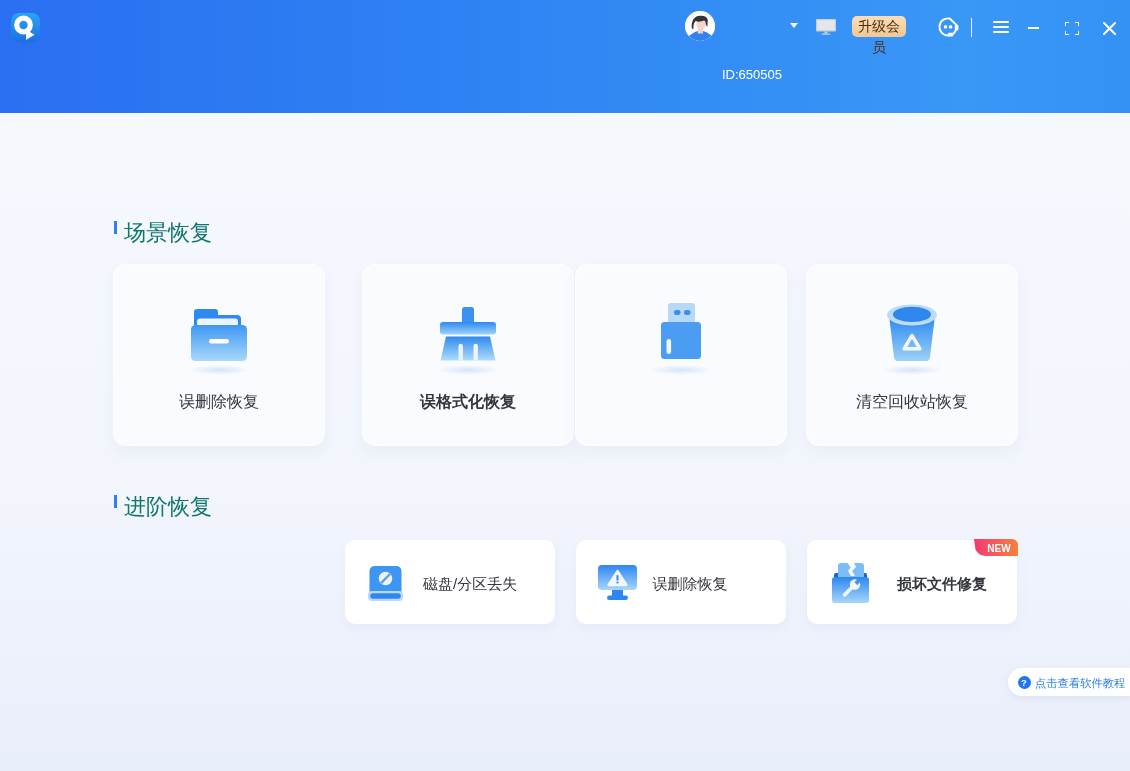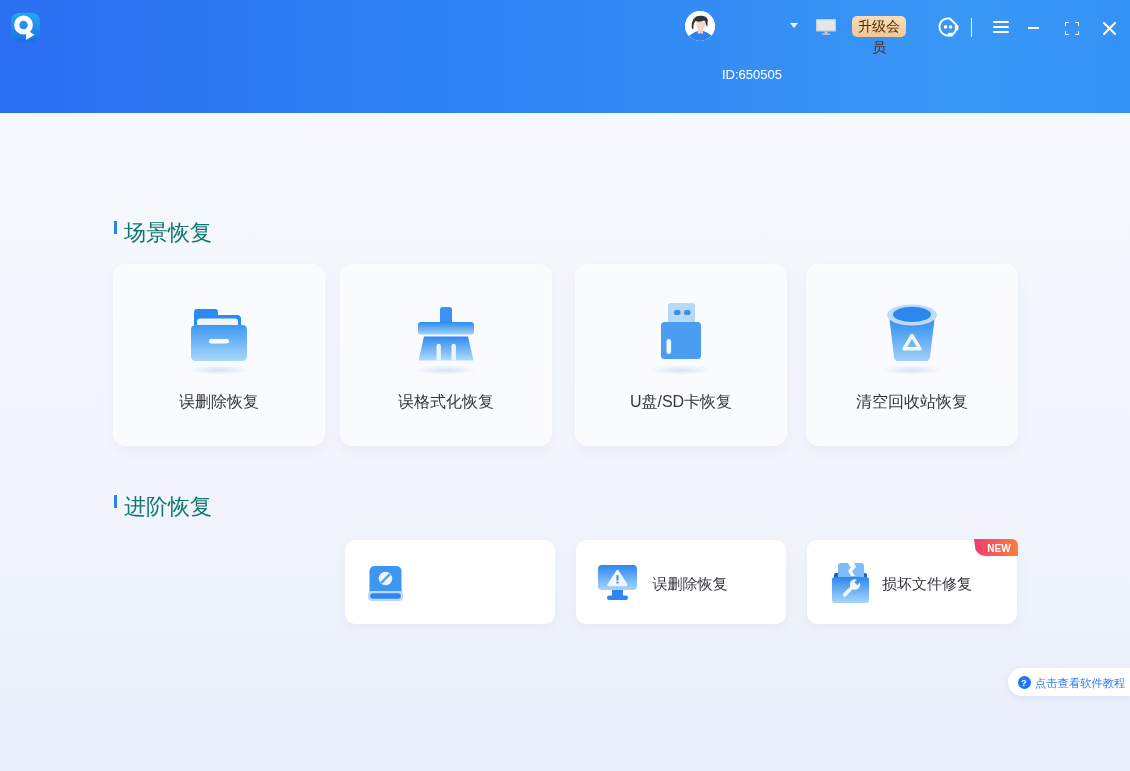--- a/index.html
+++ b/index.html
@@ -135,21 +135,21 @@
         <path d="M24 10 h23 a4 4 0 0 1 4 4 v8 h-27 z" fill="#2e8af0"></path>
         <rect x="7" y="13.5" width="41" height="8.5" rx="3" fill="#eef4fb"></rect>
         <rect x="1" y="20" width="56" height="36" rx="4.5" fill="url(#g1)"></rect>
         <rect x="19" y="34" width="20" height="4.6" rx="2.3" fill="#ffffff"></rect>
       </svg>
     </div>
     <div class="iconshadow"></div>
     <div class="label">误删除恢复</div>
   </div>
 
-  <div class="card" style="left:341px; top:265px;">
+  <div class="card" style="left:363px; top:265px;font-weight:bold;">
     <div class="iconbox" style="top:40px;">
       <svg width="56" height="56" viewBox="0 0 56 56">
         <defs>
           <linearGradient id="g2" x1="0" y1="0" x2="0" y2="1">
             <stop offset="0" stop-color="#2e8af0"></stop>
               <stop offset="1" stop-color="#9fd2f9"></stop>
           </linearGradient>
           <linearGradient id="g2b" x1="0" y1="0" x2="0" y2="1">
             <stop offset="0" stop-color="#2e8af0"></stop>
               <stop offset="1" stop-color="#aedcfb"></stop>
@@ -170,21 +170,20 @@
     <div class="iconbox" style="top:38px;">
       <svg width="40" height="58" viewBox="0 0 40 58">
         <rect x="7" y="0" width="27" height="22" rx="3" fill="#b6d9f8"></rect>
         <rect x="13" y="7" width="6.5" height="5" rx="2" fill="#3c8fe8"></rect>
         <rect x="23" y="7" width="6.5" height="5" rx="2" fill="#3c8fe8"></rect>
         <rect x="0" y="19" width="40" height="37" rx="3.5" fill="#4a9df2"></rect>
         <rect x="5.5" y="36" width="4.6" height="15" rx="2.3" fill="#f3f8fd"></rect>
       </svg>
     </div>
     <div class="iconshadow"></div>
-    <div class="label">U盘/SD卡恢复</div>
   </div>
 
   <div class="card" style="left:807px; top:265px;">
     <div class="iconbox" style="top:38px;">
       <svg width="54" height="58" viewBox="0 0 54 58">
         <defs>
           <linearGradient id="g4" x1="0" y1="0" x2="0" y2="1">
             <stop offset="0" stop-color="#2786f0"></stop>
               <stop offset="1" stop-color="#9fd2f9"></stop>
           </linearGradient>
@@ -205,20 +204,21 @@
   <div class="scard" style="left:345px; top:540px;">
     <div class="sicon" style="left:23px; top:25px;">
       <svg width="35" height="37" viewBox="0 0 35 37">
         <path d="M1.5 6 a5 5 0 0 1 5 -5 h22 a5 5 0 0 1 5 5 v21 h-32 z" fill="#3c96f2"></path>
         <rect x="0" y="26" width="35" height="10" rx="4" fill="#bcd8f5"></rect>
         <rect x="2.2" y="28.2" width="30.6" height="5.6" rx="2.8" fill="#2e86f0"></rect>
         <circle cx="17.5" cy="13.5" r="6.8" fill="#eef4fc"></circle>
         <rect x="11" y="12.4" width="13" height="2.4" transform="rotate(-45 17.5 13.5)" fill="#5aa0e8"></rect>
       </svg>
     </div>
+    <div class="slabel" style="left:78px;">磁盘/分区丢失</div>
   </div>
 
   <div class="scard" style="left:576px; top:540px;">
     <div class="sicon" style="left:22px; top:25px;">
       <svg width="39" height="36" viewBox="0 0 39 36">
         <defs>
           <linearGradient id="s3" x1="0" y1="0" x2="0" y2="1">
             <stop offset="0" stop-color="#2e86f0"></stop>
               <stop offset="1" stop-color="#a7d6fa"></stop>
           </linearGradient>
@@ -246,21 +246,21 @@
         <rect x="2" y="10" width="33" height="8" rx="2" fill="#1565cd"></rect>
         <path d="M6 3 a3 3 0 0 1 3-3 h7 l2 4 l4-4 h7 a3 3 0 0 1 3 3 v13 h-26 z" fill="#7cbdf7"></path>
         <path d="M16 0 l3 4 l-3 4 l3 5 h4 l-3-5 l4-4 l-2-4 z" fill="#ffffff"></path>
         <rect x="0" y="14" width="37" height="26" rx="3" fill="url(#s4)"></rect>
         <g transform="translate(23 21.5) rotate(45)">
           <path d="M-2.1 -4.76 A 5.2 5.2 0 1 0 2.1 -4.76 L 2.1 -1.2 L -2.1 -1.2 Z" fill="#f2f7fd"></path>
           <rect x="-1.8" y="3" width="3.6" height="13.5" rx="1.8" fill="#f2f7fd"></rect>
         </g>
       </svg>
     </div>
-    <div class="slabel" style="left:75px;">损坏文件修复</div>
+    <div class="slabel" style="left:90px;font-weight:bold;">损坏文件修复</div>
     <svg class="newbadge" style="left:167px; top:-1px;" width="44" height="17" viewBox="0 0 44 17">
       <defs>
         <linearGradient id="nb" x1="0" y1="0" x2="1" y2="0">
           <stop offset="0" stop-color="#f23a72"></stop>
             <stop offset="1" stop-color="#f7813d"></stop>
         </linearGradient>
       </defs>
       <path d="M0 0 H38 a6 6 0 0 1 6 6 V17 H12 a12 12 0 0 1 -10.5 -6.2 z" fill="url(#nb)"></path>
       <text x="25" y="12.5" text-anchor="middle" font-size="10" font-weight="bold" fill="#ffffff" font-family="Liberation Sans, sans-serif">NEW</text>
     </svg>

